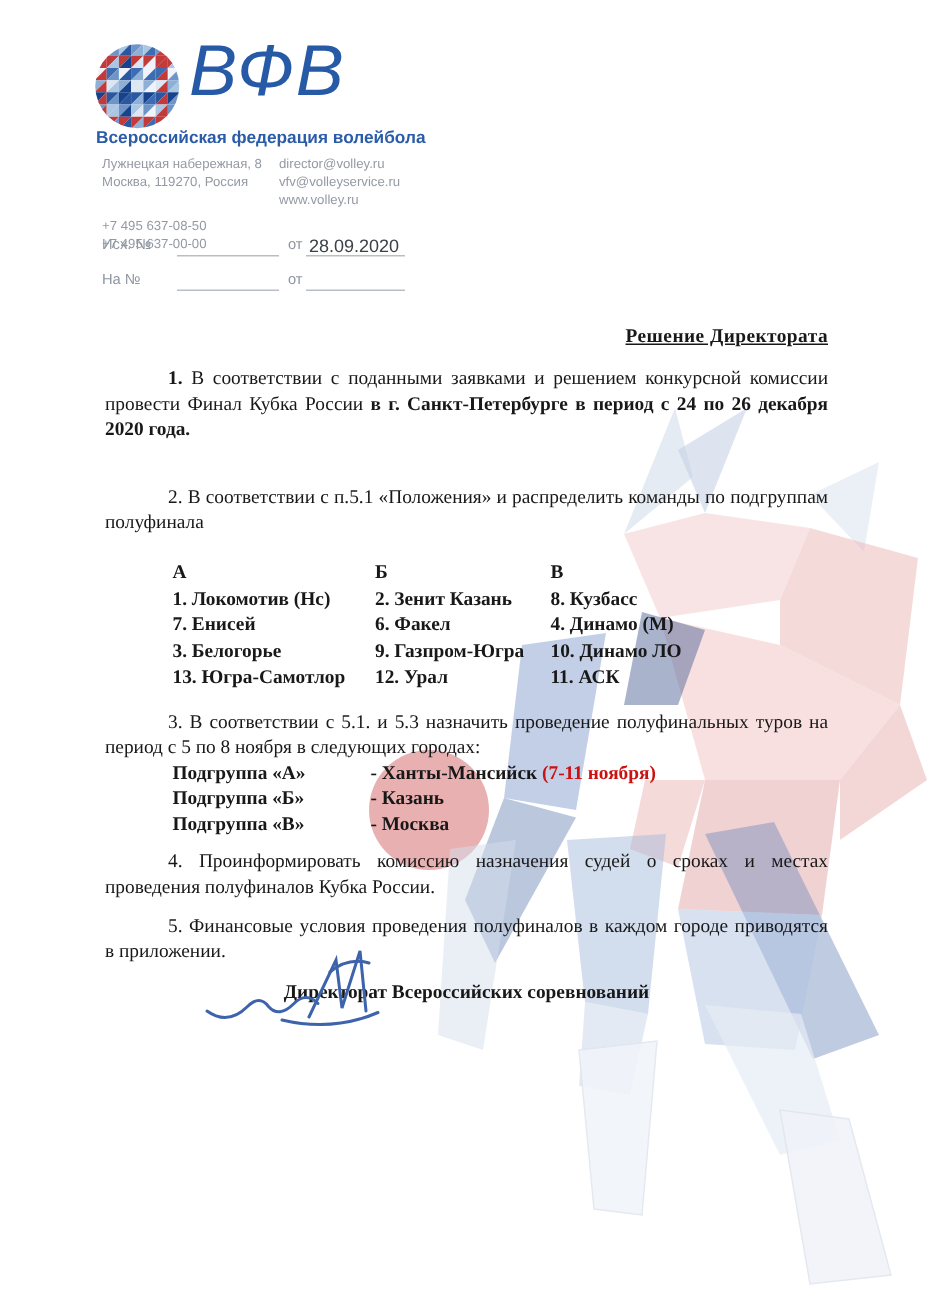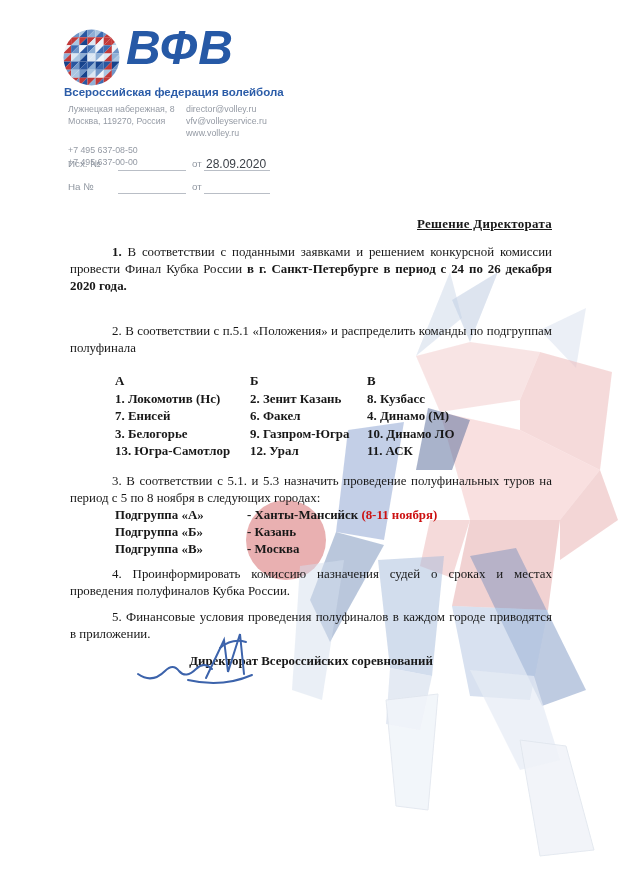--- a/index.html
+++ b/index.html
@@ -3,21 +3,21 @@
 <meta charset="utf-8">
 <style>
   html,body{margin:0;padding:0;background:#ffffff;}
   .page{position:relative;width:620px;height:877px;background:#ffffff;overflow:hidden;
         font-family:"Liberation Sans",sans-serif;}
   .layer-text{position:relative;z-index:2;}
   .watermark{position:absolute;inset:0;z-index:1;pointer-events:none;}
 
   
   .globe{position:absolute;left:63px;top:29px;width:57px;height:57px;}
-  .logotype{position:absolute;left:126px;top:24px;font-size:48px;font-weight:bold;font-style:italic;
+  .logotype{position:absolute;left:126px;top:24px;font-size:48px;font-weight:normal;font-style:italic;
             color:#2659a6;letter-spacing:1px;line-height:1;}
   .orgname{position:absolute;left:64px;top:86px;font-size:11.5px;font-weight:bold;color:#2b5ca8;}
   .contacts{position:absolute;left:68px;top:103px;font-size:8.8px;color:#949aa4;line-height:12px;}
   .contacts .col1{position:absolute;left:0;top:0;width:112px;}
   .contacts .col2{position:absolute;left:118px;top:0;width:120px;}
   .contacts .phones{margin-top:17px;}
 
   .refs{position:absolute;left:68px;top:158px;font-size:9.8px;color:#8f96a0;}
   .refrow{position:relative;height:23px;width:240px;}
   .refrow .lbl{position:absolute;left:0;top:0;}
@@ -247,21 +247,21 @@
           <div>4. Динамо (М)</div>
           <div>10. Динамо ЛО</div>
           <div>11. АСК</div>
         </div>
       </div>
 
       <p class="para">3. В соответствии с 5.1. и 5.3 назначить проведение полуфинальных туров на период с 5 по 8 ноября  в следующих городах:</p>
 
       <div class="subrow">
         <span class="slabel">Подгруппа «А»</span>
-        <span class="scity"><span>- Ханты-Мансийск </span><span class="red">(8-11 ноября)</span></span>
+        <span class="scity"><span>- Ханты-Мансийск </span><span class="red">(7-11 ноября)</span></span>
       </div>
       <div class="subrow">
         <span class="slabel">Подгруппа «Б»</span>
         <span class="scity"><span>- Казань</span></span>
       </div>
       <div class="subrow">
         <span class="slabel">Подгруппа «В»</span>
         <span class="scity"><span>- Москва</span></span>
       </div>
 

